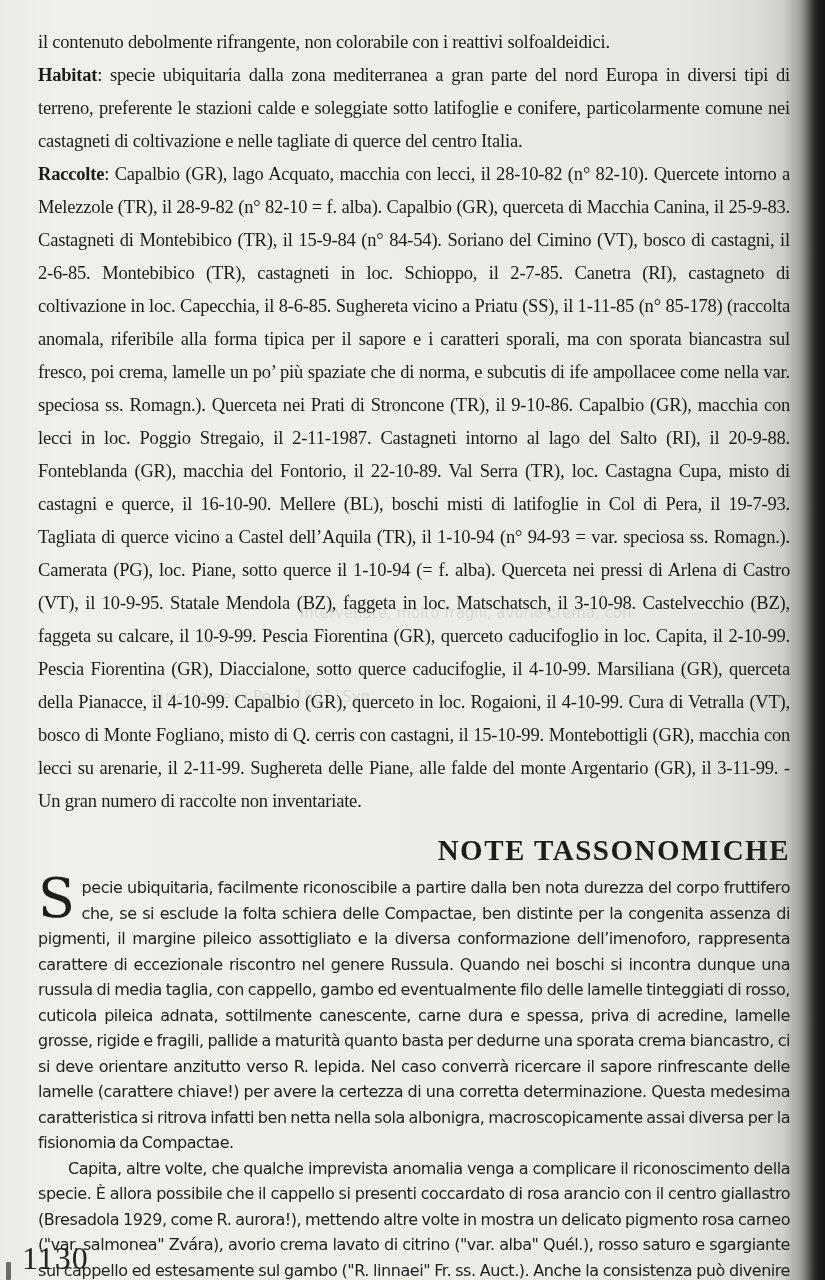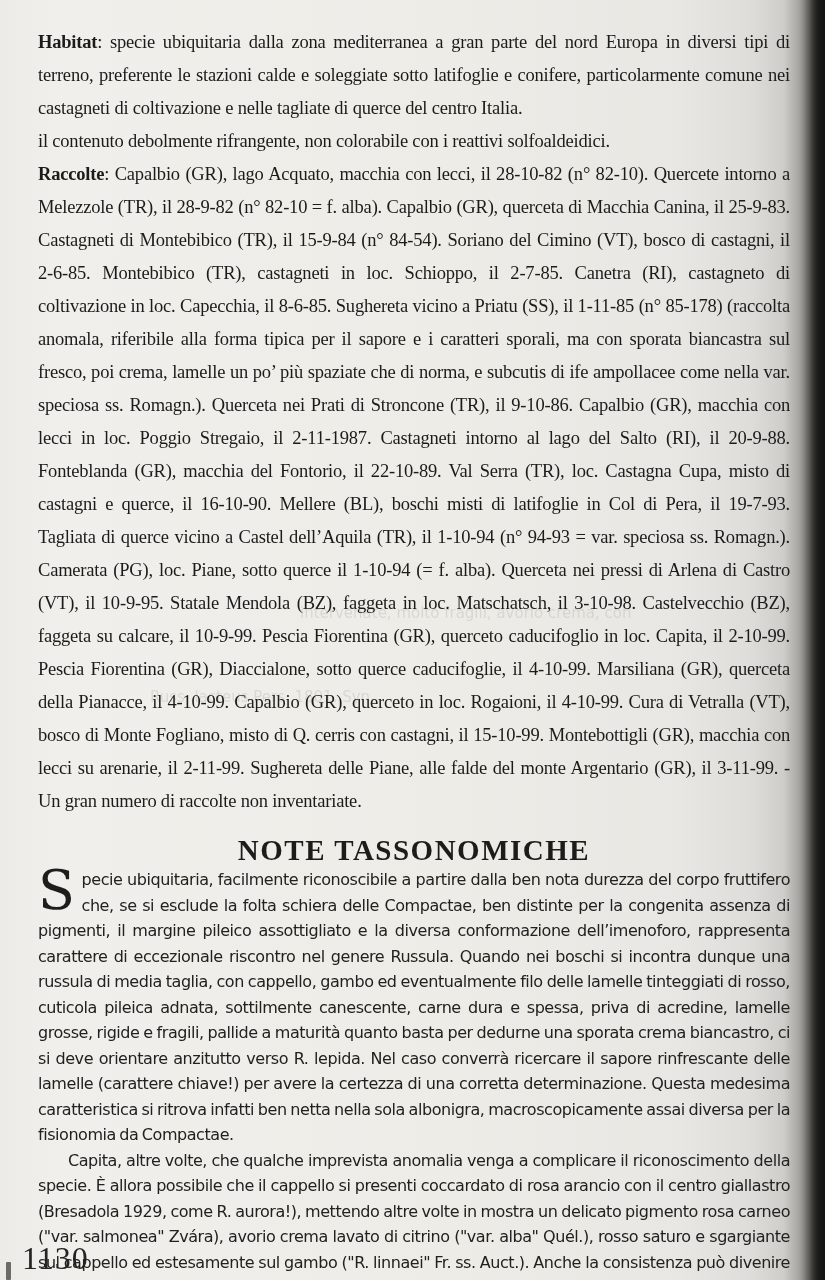--- a/index.html
+++ b/index.html
@@ -18,22 +18,22 @@
   .intro{
     font-family:"Liberation Serif",serif;
     font-size:18.5px;line-height:33px;
     letter-spacing:-0.2px;
     color:#1b1b1a;
     text-align:justify;
   }
   .intro p{margin:0;}
   
   .notes-heading{
-    margin:16px 0 0 0;
-    text-align:center;
+    margin:16px 0 8px 0;
+    text-align:right;
     font-family:"Liberation Serif",serif;
     font-weight:700;
     font-size:29px;
     letter-spacing:1.5px;
     color:#1c1c1b;
     position:relative;z-index:2;
   }
   
   .notes{
     font-family:"DejaVu Sans",sans-serif;
@@ -90,22 +90,22 @@
 <body>
 
 <div class="page">
 
   <div class="ghost ghost1">intervenate, molto fragili, avorio crema, con</div>
   <div class="ghost ghost3">Russ. lacteus Pers. 1801. Syn.</div>
 
   <div class="content">
 
     <div class="intro">
+      <p><span>il contenuto debolmente rifrangente, non colorabile con i reattivi solfoaldeidici.</span></p>
       <p><span class="b">Habitat</span><span>: specie ubiquitaria dalla zona mediterranea a gran parte del nord Europa in diversi tipi di terreno, preferente le stazioni calde e soleggiate sotto latifoglie e conifere, particolarmente comune nei castagneti di coltivazione e nelle tagliate di querce del centro Italia.</span></p>
-      <p><span>il contenuto debolmente rifrangente, non colorabile con i reattivi solfoaldeidici.</span></p>
       <p><span class="b">Raccolte</span><span>: Capalbio (GR), lago Acquato, macchia con lecci, il 28-10-82 (n° 82-10). Quercete intorno a Melezzole (TR), il 28-9-82 (n° 82-10 = f. </span><span class="i">alba</span><span>). Capalbio (GR), querceta di Macchia Canina, il 25-9-83. Castagneti di Montebibico (TR), il 15-9-84 (n° 84-54). Soriano del Cimino (VT), bosco di castagni, il 2-6-85. Montebibico (TR), castagneti in loc. Schioppo, il 2-7-85. Canetra (RI), castagneto di coltivazione in loc. Capecchia, il 8-6-85. Sughereta vicino a Priatu (SS), il 1-11-85 (n° 85-178) (raccolta anomala, riferibile alla forma tipica per il sapore e i caratteri sporali, ma con sporata biancastra sul fresco, poi crema, lamelle un po’ più spaziate che di norma, e subcutis di ife ampollacee come nella var. </span><span class="i">speciosa</span><span> ss. Romagn.). Querceta nei Prati di Stroncone (TR), il 9-10-86. Capalbio (GR), macchia con lecci in loc. Poggio Stregaio, il 2-11-1987. Castagneti intorno al lago del Salto (RI), il 20-9-88. Fonteblanda (GR), macchia del Fontorio, il 22-10-89. Val Serra (TR), loc. Castagna Cupa, misto di castagni e querce, il 16-10-90. Mellere (BL), boschi misti di latifoglie in Col di Pera, il 19-7-93. Tagliata di querce vicino a Castel dell’Aquila (TR), il 1-10-94 (n° 94-93 = var. </span><span class="i">speciosa</span><span> ss. Romagn.). Camerata (PG), loc. Piane, sotto querce il 1-10-94 (= f. </span><span class="i">alba</span><span>). Querceta nei pressi di Arlena di Castro (VT), il 10-9-95. Statale Mendola (BZ), faggeta in loc. Matschatsch, il 3-10-98. Castelvecchio (BZ), faggeta su calcare, il 10-9-99. Pescia Fiorentina (GR), querceto caducifoglio in loc. Capita, il 2-10-99. Pescia Fiorentina (GR), Diaccialone, sotto querce caducifoglie, il 4-10-99. Marsiliana (GR), querceta della Pianacce, il 4-10-99. Capalbio (GR), querceto in loc. Rogaioni, il 4-10-99. Cura di Vetralla (VT), bosco di Monte Fogliano, misto di </span><span class="i">Q. cerris</span><span> con castagni, il 15-10-99. Montebottigli (GR), macchia con lecci su arenarie, il 2-11-99. Sughereta delle Piane, alle falde del monte Argentario (GR), il 3-11-99. - Un gran numero di raccolte non inventariate.</span></p>
     </div>
 
     <h2 class="notes-heading">NOTE TASSONOMICHE</h2>
 
     <div class="notes">
       <p class="np1"><span class="dropcap">S</span><span><span>pecie ubiquitaria, facilmente riconoscibile a partire dalla ben nota durezza del corpo fruttifero che, se si esclude la folta schiera delle </span><span class="i">Compactae</span><span>, ben distinte per la congenita assenza di pigmenti, il margine pileico assottigliato e la diversa conformazione dell’imenoforo, rappresenta carattere di eccezionale riscontro nel genere </span><span class="i">Russula</span><span>. Quando nei boschi si incontra dunque una russula di media taglia, con cappello, gambo ed eventualmente filo delle lamelle tinteggiati di rosso, cuticola pileica adnata, sottilmente canescente, carne dura e spessa, priva di acredine, lamelle grosse, rigide e fragili, pallide a maturità quanto basta per dedurne una sporata crema biancastro, ci si deve orientare anzitutto verso </span><span class="i">R. lepida</span><span>. Nel caso converrà ricercare il sapore rinfrescante delle lamelle (carattere chiave!) per avere la certezza di una corretta determinazione. Questa medesima caratteristica si ritrova infatti ben netta nella sola </span><span class="i">albonigra</span><span>, macroscopicamente assai diversa per la fisionomia da </span><span class="i">Compactae</span><span>.</span></span></p>
       <p class="indent"><span>Capita, altre volte, che qualche imprevista anomalia venga a complicare il riconoscimento della specie. È allora possibile che il cappello si presenti coccardato di rosa arancio con il centro giallastro (Bresadola 1929, come </span><span class="i">R. aurora</span><span>!), mettendo altre volte in mostra un delicato pigmento rosa carneo ("var. </span><span class="i">salmonea</span><span>" Zvára), avorio crema lavato di citrino ("var. </span><span class="i">alba</span><span>" Quél.), rosso saturo e sgargiante sul cappello ed estesamente sul gambo ("</span><span class="i">R. linnaei</span><span>" Fr. ss. Auct.). Anche la consistenza può divenire banale a seguito di uno sviluppo distrofico del corpo fruttifero. In tutte queste circostanze, l’assaggio di un frammento di lamelle può aiutare a fare chiarezza.</span></p>
 
     </div>

